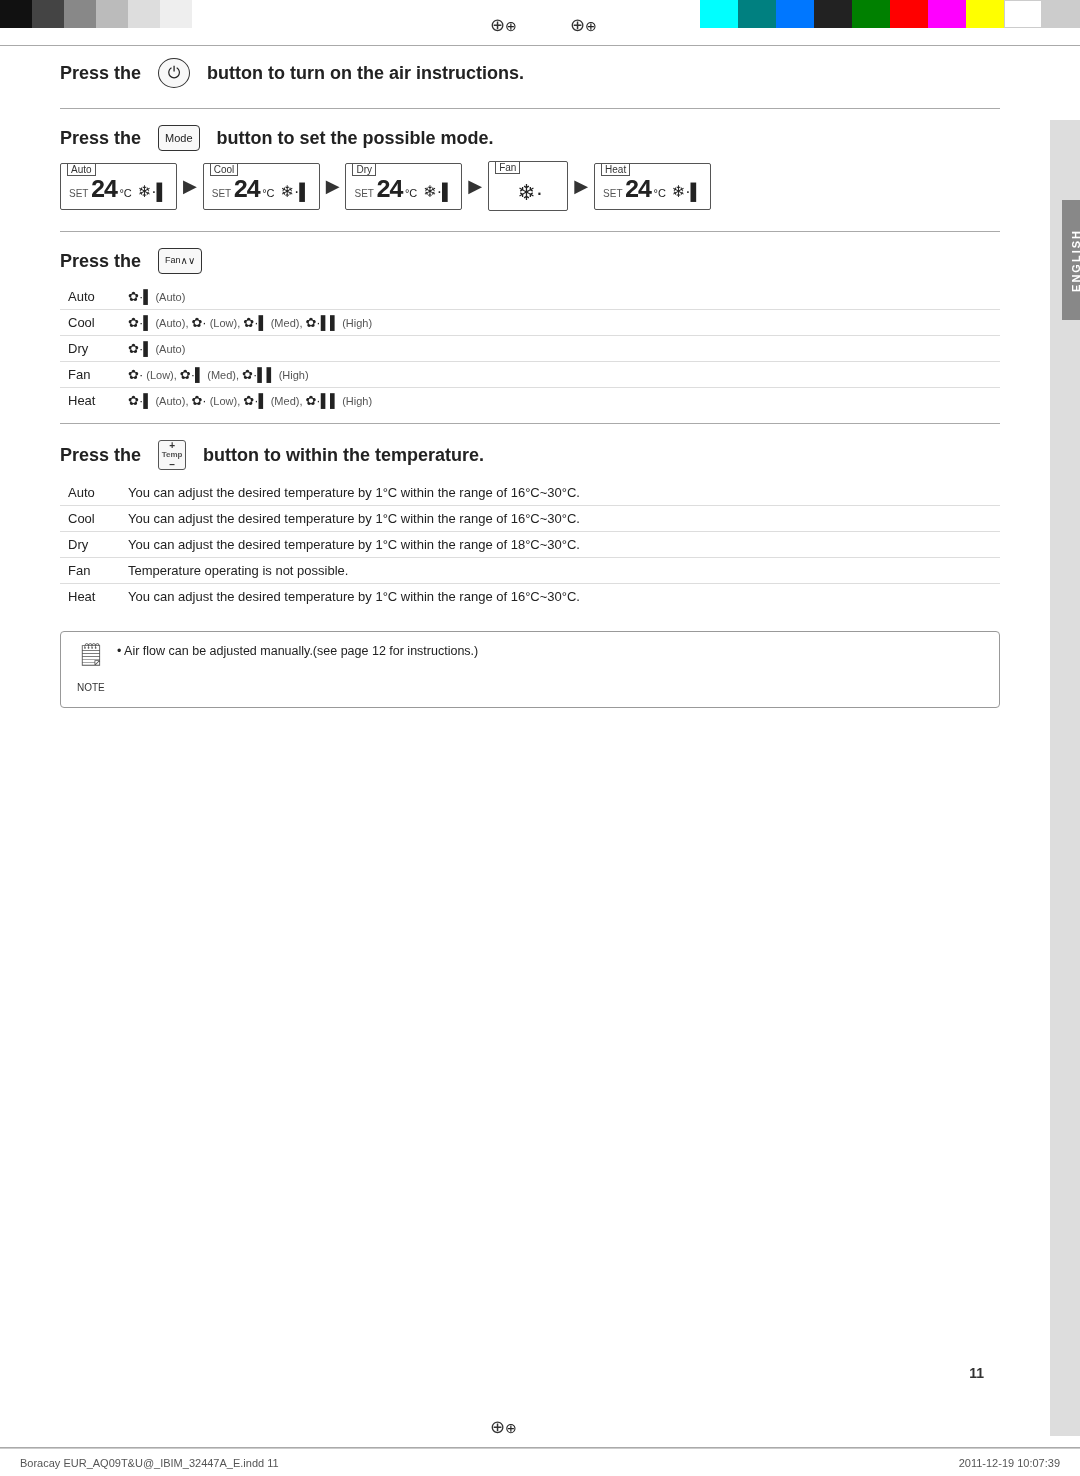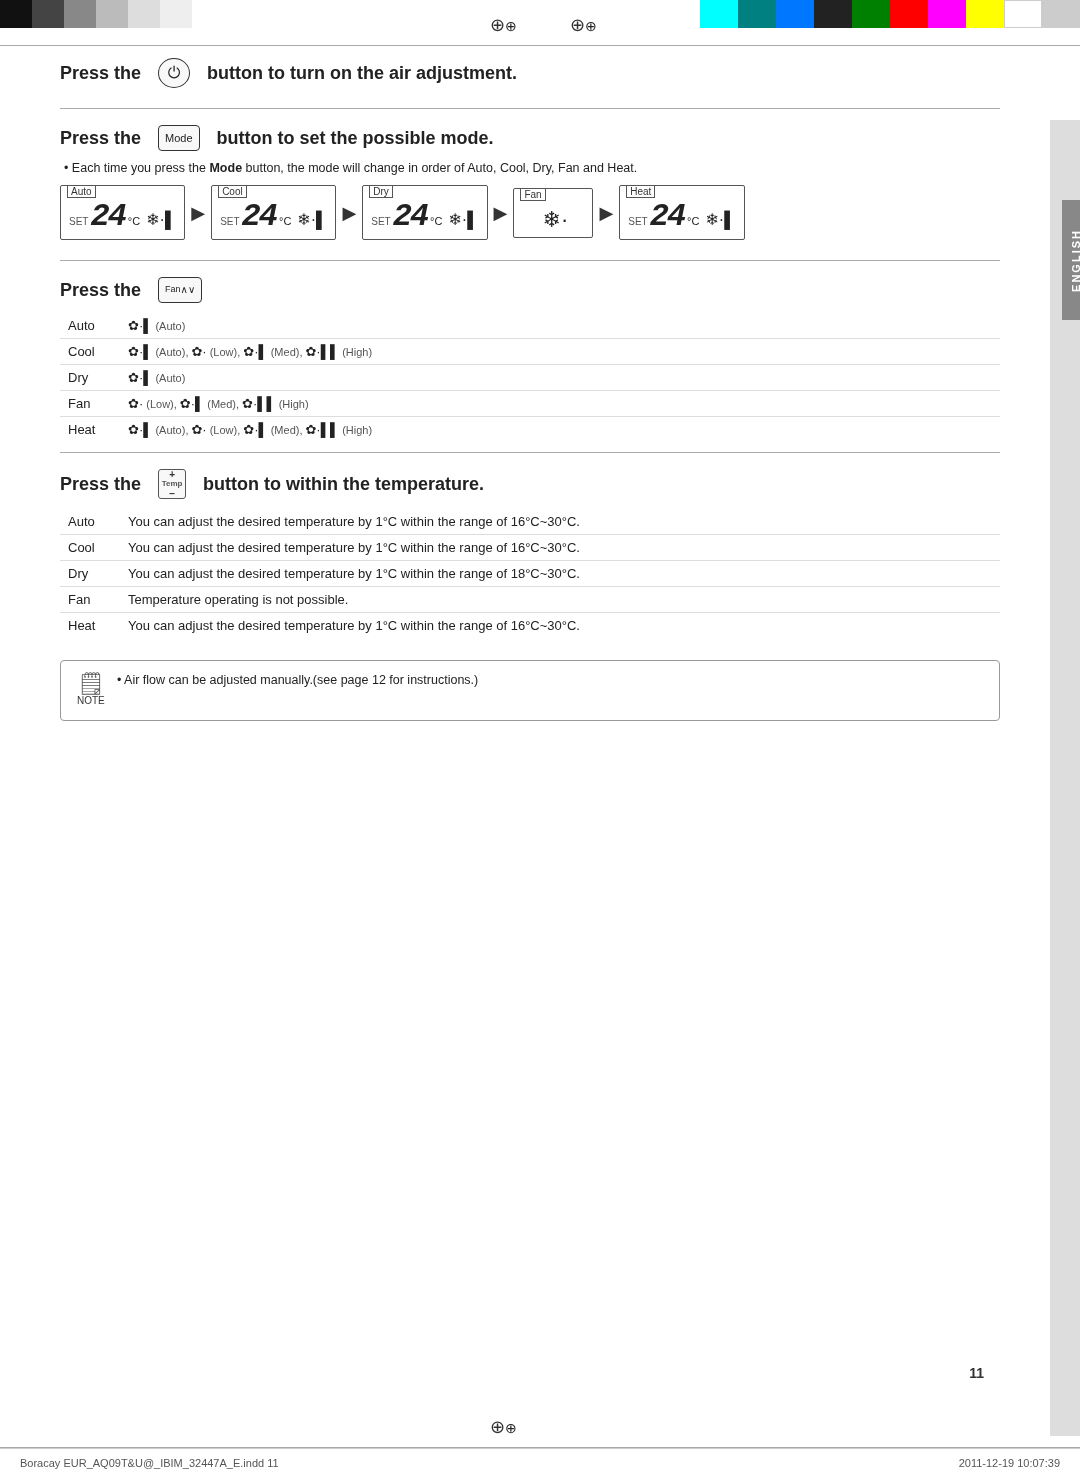--- a/index.html
+++ b/index.html
@@ -135,25 +135,24 @@
       display: flex;
       align-items: baseline;
       gap: 2px;
       margin-top: 8px;
     }
     .mode-display .set-label {
       font-size: 10px;
       color: #555;
     }
     .mode-display .temp-num {
-      font-size: 32px;
+      font-size: 25px;
       font-weight: bold;
       font-family: 'Courier New', monospace;
       letter-spacing: -2px;
-      font-style: italic;
     }
     .mode-display .temp-unit {
       font-size: 11px;
       vertical-align: super;
       margin-left: 1px;
     }
     .mode-display .fan-icon {
       font-size: 16px;
       margin-left: 4px;
     }
@@ -238,20 +237,21 @@
       font-size: 22px;
       color: #555;
       flex-shrink: 0;
       line-height: 1;
     }
     .note-label {
       font-size: 10px;
       color: #333;
       display: block;
       margin-bottom: 2px;
+      margin-top: 16px;
     }
 
     
     .page-number {
       position: absolute;
       bottom: 55px;
       right: 16px;
       font-size: 14px;
       font-weight: bold;
       color: #333;
@@ -349,34 +349,31 @@
 </div>
 
 <div class="main-content">
 
   <div class="section" style="border-top:none;padding-top:8px;">
     <div class="section-header">
       <span>Press the</span>
       &nbsp;
       <span class="btn-icon power-btn">⏻</span>
       &nbsp;
-      <span>button to turn on the air adjustment.</span>
+      <span>button to turn on the air instructions.</span>
     </div>
   </div>
 
   <div class="section">
     <div class="section-header">
       <span>Press the</span>
       &nbsp;
       <span class="btn-icon" style="font-size:11px;">Mode</span>
       &nbsp;
       <span>button to set the possible mode.</span>
-    </div>
-    <div class="bullet-text">
-      • <span>Each time you press the</span> <strong>Mode</strong> <span>button, the mode will change in order of Auto, Cool, Dry, Fan and Heat.</span>
     </div>
 
     <div class="mode-displays">
 
       <div class="mode-display">
         <span class="mode-label">Auto</span>
         <div class="temp-row">
           <span class="set-label">SET</span>
           <span class="temp-num">24</span>
           <span class="temp-unit">°C</span>

